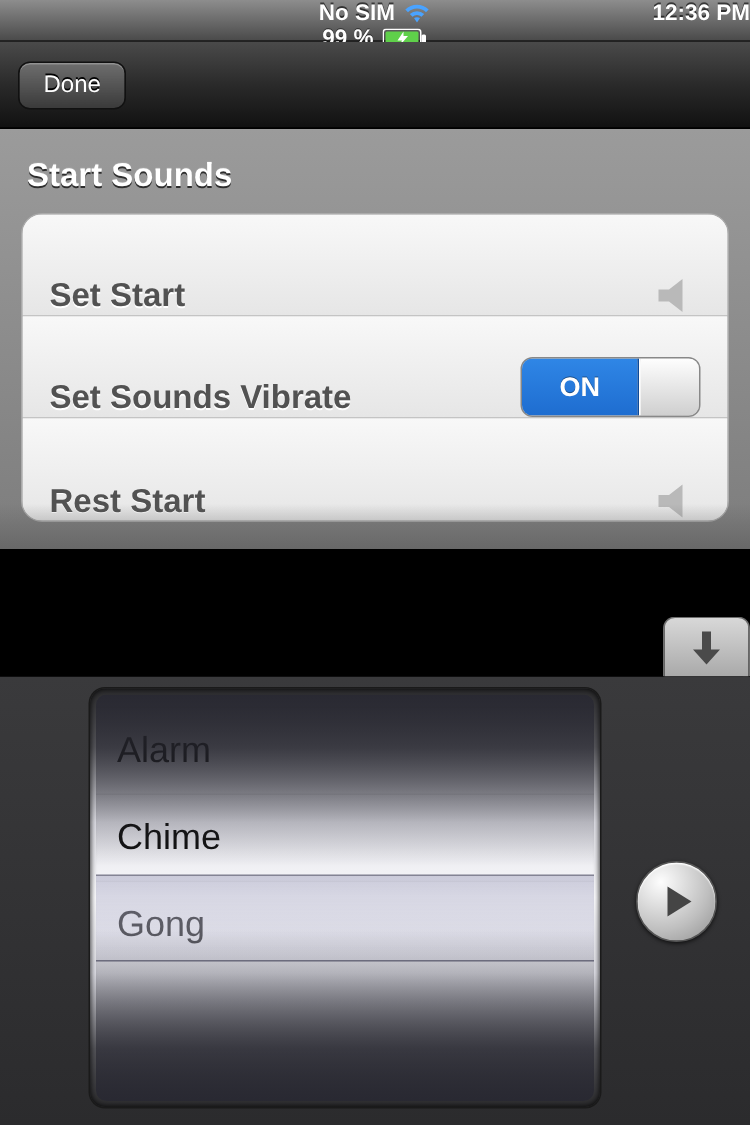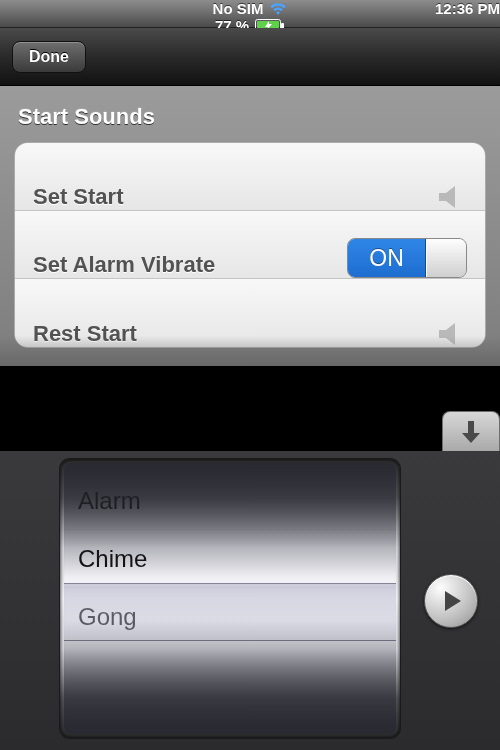--- a/index.html
+++ b/index.html
@@ -40,21 +40,21 @@
     border-bottom:1px solid #000;
   }
   .nav-title{
     position:absolute;left:0;right:0;text-align:center;
     color:#fff;font-size:26px;font-weight:bold;
     text-shadow:0 -1px 0 #000;
   }
   .done-btn{
     margin-left:12px;
     padding:6px 16px;
-    font-size:16px; font-weight:bold; color:#fff;
+    font-size:16px; font-weight:normal; color:#fff;
     background:linear-gradient(#6e6e6e,#3a3a3a);
     border:1px solid #111;
     border-radius:8px;
     box-shadow:inset 0 1px 0 rgba(255,255,255,.25);
     text-shadow:0 -1px 0 #000;
     z-index:2;
   }
 
   
   .settings-body{
@@ -94,21 +94,21 @@
   
   .toggle{
     width:120px;height:40px;border-radius:8px;
     border:1px solid #888;
     display:flex;overflow:hidden;
     box-shadow:inset 0 1px 3px rgba(0,0,0,.3);
   }
   .toggle .on{
     flex:0 0 78px;
     background:linear-gradient(#2f86e6,#1e6dd0);
-    color:#fff;font-weight:normal;font-size:23px;
+    color:#fff;font-weight:bold;font-size:18px;
     display:flex;align-items:center;justify-content:center;
     text-shadow:0 -1px 0 rgba(0,0,0,.4);
     border-right:1px solid #0d4a99;
   }
   .toggle .knob{
     flex:1;
     background:linear-gradient(#fefefe,#cfcfcf);
     border-left:1px solid #fff;
   }
 
@@ -201,21 +201,21 @@
     <span class="wifi-icon">
       <svg width="18" height="14" viewBox="0 0 18 14">
         <path d="M9 13 L11 10 A4 4 0 0 0 7 10 Z" fill="#4aa3ff"></path>
         <path d="M4.2 7.4 A7 7 0 0 1 13.8 7.4 L12 9.2 A4.5 4.5 0 0 0 6 9.2 Z" fill="#4aa3ff"></path>
         <path d="M1.2 4.4 A11 11 0 0 1 16.8 4.4 L15 6.2 A8.5 8.5 0 0 0 3 6.2 Z" fill="#4aa3ff"></path>
       </svg>
     </span>
   </div>
   <div class="status-center">12:36 PM</div>
   <div class="status-right">
-    <span>77 %</span>
+    <span>99 %</span>
     <span class="battery-icon">
       <svg width="30" height="14" viewBox="0 0 30 14">
         <rect x="0.5" y="0.5" width="25" height="13" rx="2" fill="none" stroke="#fff"></rect>
         <rect x="26" y="4" width="3" height="6" rx="1" fill="#fff"></rect>
         <rect x="2" y="2" width="22" height="10" rx="1" fill="#5fd04a"></rect>
         <path d="M14 2 L10 8 L13 8 L11 12 L17 5 L14 5 Z" fill="#fff"></path>
       </svg>
     </span>
   </div>
 </div>
@@ -231,21 +231,21 @@
     <div class="row">
       <span class="row-label">Set Start</span>
       <span class="speaker-icon">
         <svg width="30" height="26" viewBox="0 0 30 26">
           <path d="M2 9 H9 L18 2 V24 L9 17 H2 Z" fill="#b9b9b9"></path>
         </svg>
       </span>
     </div>
 
     <div class="row">
-      <span class="row-label">Set Alarm Vibrate</span>
+      <span class="row-label">Set Sounds Vibrate</span>
       <div class="toggle">
         <div class="on">ON</div>
         <div class="knob"></div>
       </div>
     </div>
 
     <div class="row">
       <span class="row-label">Rest Start</span>
       <span class="speaker-icon">
         <svg width="30" height="26" viewBox="0 0 30 26">

